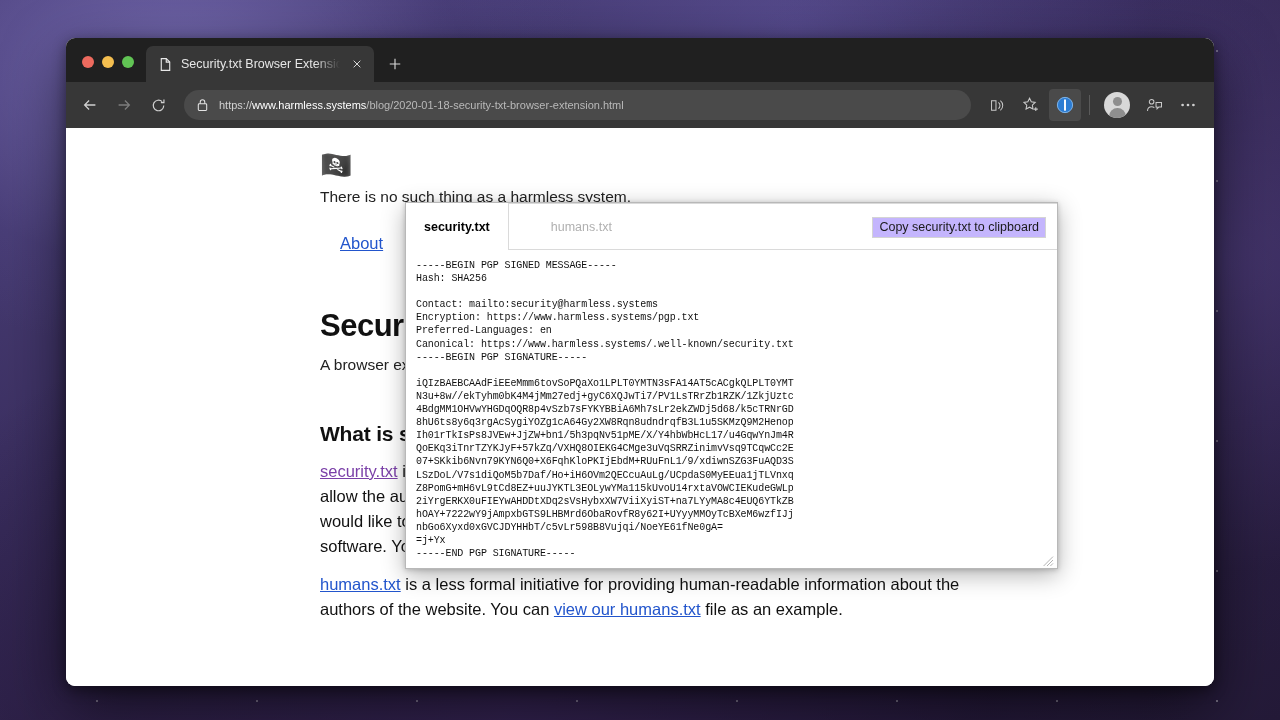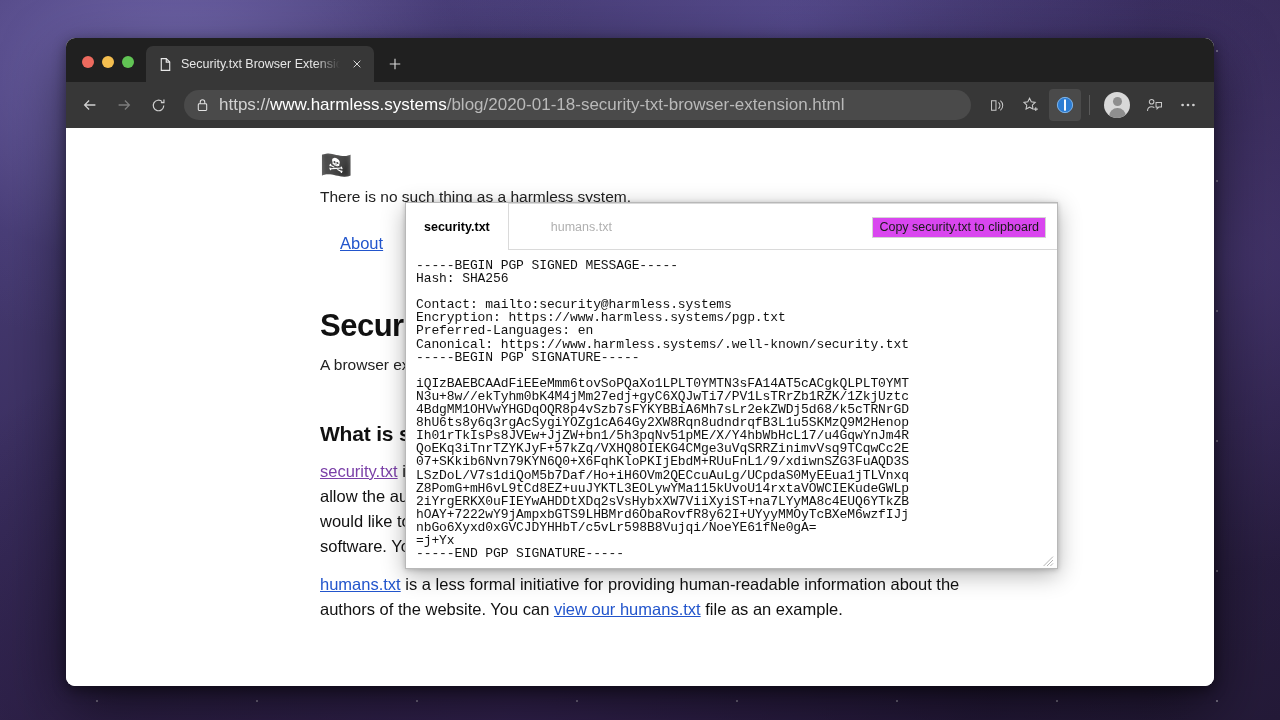--- a/index.html
+++ b/index.html
@@ -119,21 +119,21 @@
     margin: 0 8px;
     background: #4a4a4a;
     border-radius: 15px;
     display: flex; align-items: center;
     padding: 0 12px;
     gap: 10px;
     min-width: 0;
   }
   .omnibox .lock { flex: 0 0 13px; color: #e2e2e2; display: flex; }
   .url {
-    font-size: 17px;
+    font-size: 11px;
     white-space: nowrap;
     overflow: hidden;
     color: #b9b9b9;
   }
   .url .host { color: #ffffff; }
   .url .scheme { color: #d2d2d2; }
 
   .tb-sep {
     width: 1px; height: 20px;
     background: #5a5a5a;
@@ -233,34 +233,34 @@
     display: flex; align-items: center;
     padding-left: 24px;
     position: relative;
     margin-right: -1px;
   }
   .copy-btn {
     position: absolute;
     right: 12px; top: 13px;
     font-size: 12.5px;
     color: #1a1a1a;
-    background: #d946ef;
+    background: #c4b5fd;
     border: 1px solid #d4d4d4;
     padding: 1px 6px 2px 6px;
     line-height: 16px;
   }
   .popup-body {
     flex: 1 1 auto;
     position: relative;
     padding: 9px 10px 0 10px;
     overflow: hidden;
   }
   pre.pgp {
     font-family: "Liberation Mono", "DejaVu Sans Mono", monospace;
-    font-size: 13px;
+    font-size: 10px;
     line-height: 13.1px;
     color: #111;
     white-space: pre;
     letter-spacing: -0.1px;
   }
   .resize-grip {
     position: absolute;
     right: 3px; bottom: 3px;
     width: 12px; height: 12px;
   }

